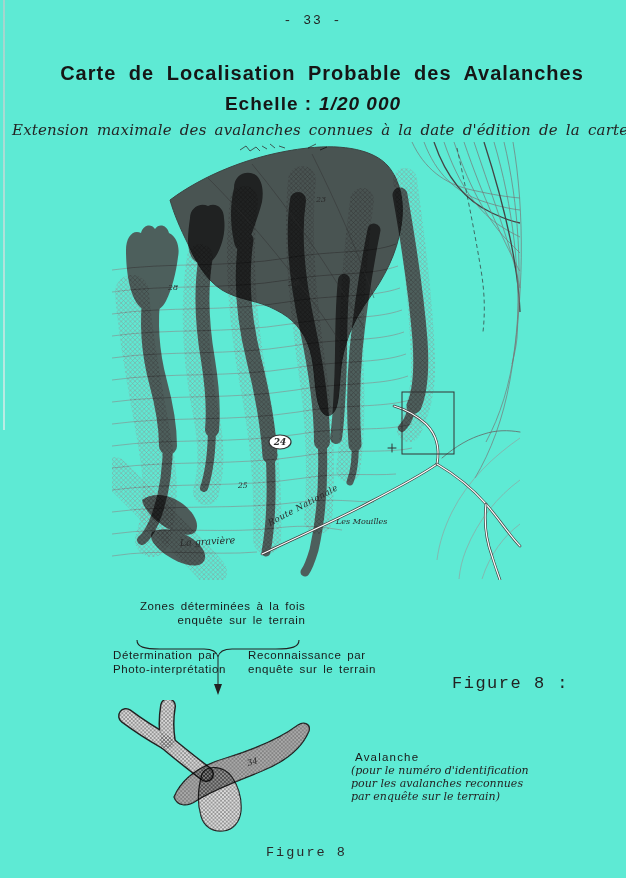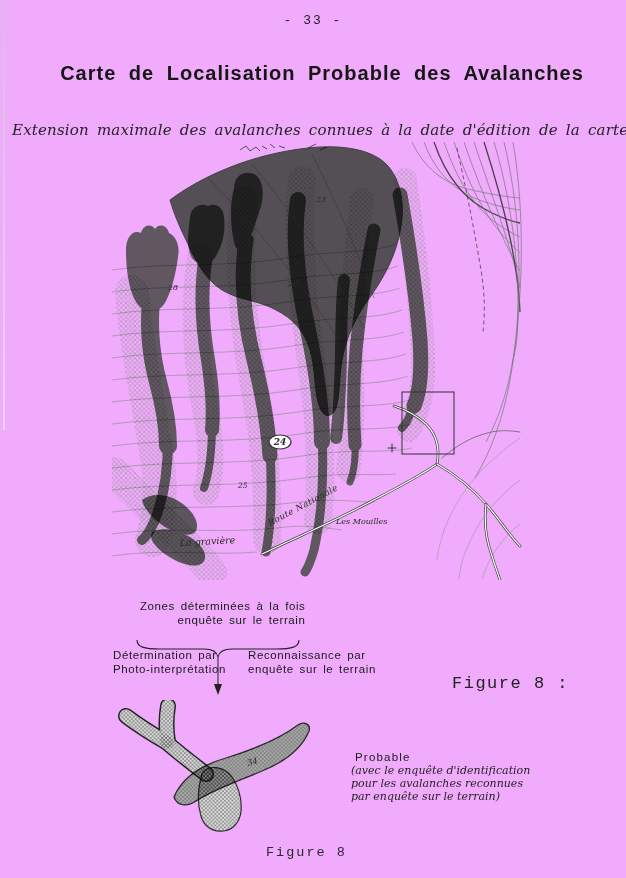--- a/index.html
+++ b/index.html
@@ -1,16 +1,16 @@
 <!DOCTYPE html>
 <html><head>
 <meta charset="utf-8">
 <style>
   html,body{margin:0;padding:0;background:#e9e9e9;}
-  .page{position:relative;width:626px;height:878px;background:#f0abfc;overflow:hidden;
+  .page{position:relative;width:626px;height:878px;background:#5eead4;overflow:hidden;
         font-family:"Liberation Sans",sans-serif;color:#1d1d1d;}
   .mono{font-family:"Liberation Mono",monospace;}
   .hand{font-family:"DejaVu Serif",serif;font-style:italic;}
   .scan-edge{position:absolute;left:3px;top:0;width:2px;height:430px;
              background:linear-gradient(#c9c9c9,#ededed);opacity:.65;}
   .page-number{position:absolute;top:13px;left:0;width:100%;text-align:center;
                font-size:13px;letter-spacing:2px;color:#222;}
   .title{position:absolute;top:53px;left:0;width:100%;text-align:center;margin:9px;
          font-size:20px;font-weight:bold;letter-spacing:1px;word-spacing:6px;color:#161616;}
   .subtitle{position:absolute;top:93px;left:0;width:100%;text-align:center;
@@ -42,20 +42,23 @@
 <body>
 
 <div class="page">
 
   <div class="scan-edge"></div>
 
   <div class="page-number mono">- 33 -</div>
 
   <h1 class="title">Carte de Localisation Probable des Avalanches</h1>
 
+  <div class="subtitle">
+    <span>Echelle :</span><span class="scale-val">1/20 000</span>
+  </div>
 
   <div class="handnote hand">Extension maximale des avalanches connues à la date d'édition de la carte 1972</div>
 
   <div class="map">
     <svg viewBox="0 0 412 438" width="412" height="438" style="isolation:isolate">
       <defs>
         <pattern id="xhA" width="4.6" height="4.6" patternUnits="userSpaceOnUse">
           <path d="M0,4.6 L4.6,0 M0,0 L4.6,4.6" stroke="#8f8f8f" stroke-width="0.55" fill="none"></path>
         </pattern>
       </defs>
@@ -248,22 +251,22 @@
       <g class="ml">
         <path d="M84,97 C92,78 112,65 136,58 C162,50 188,40 208,25 C214,21 221,24 219,31
                  C212,48 194,62 172,71 C148,81 122,90 106,101 C97,107 87,106 84,97 Z" fill="#a9a9a9" stroke="#1e1e1e" stroke-width="1.3"></path>
         <path d="M84,97 C92,78 112,65 136,58 C162,50 188,40 208,25 C214,21 221,24 219,31
                  C212,48 194,62 172,71 C148,81 122,90 106,101 C97,107 87,106 84,97 Z" fill="url(#xhB)"></path>
         <text x="158" y="66" transform="rotate(-16 158 66)" class="mlab" font-size="8.5" fill="#1e1e1e">34</text>
       </g>
     </svg>
   </div>
 
-  <div class="avalanche-label">Probable</div>
+  <div class="avalanche-label">Avalanche</div>
   <div class="avalanche-note hand">
-    <span>(avec le enquête d'identification</span>
+    <span>(pour le numéro d'identification</span>
     <span>pour les avalanches reconnues</span>
     <span>par enquête sur le terrain)</span>
   </div>
 
   <div class="figure-caption mono">Figure 8</div>
 
 </div>
 
 </body></html>

